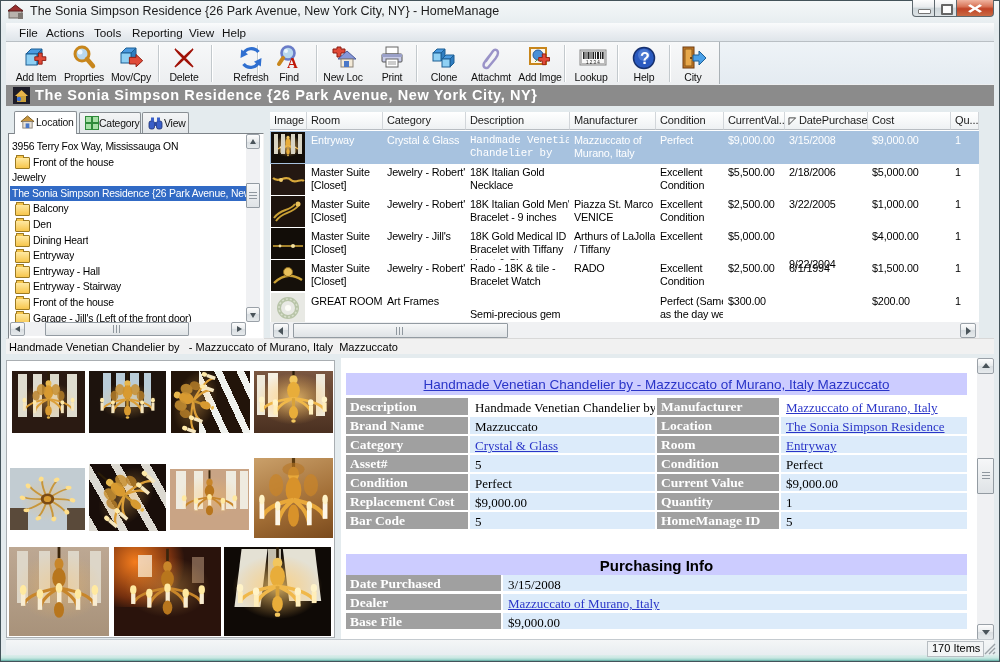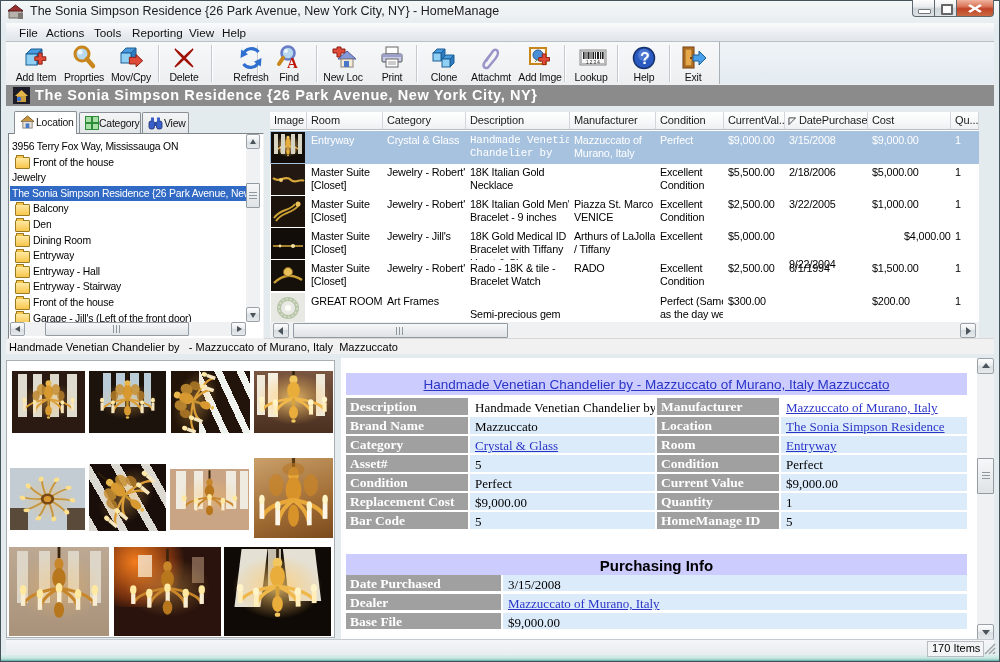--- a/index.html
+++ b/index.html
@@ -239,21 +239,21 @@
   </svg>
       <div class="lbl">Help</div>
     </div>
  <div class="tbtn" style="left:661px">
   <svg width="26" height="26" viewBox="0 0 26 26">
    <rect x="3" y="2" width="11" height="21" fill="#c87a28" stroke="#6b3a0f"></rect>
    <rect x="5" y="4" width="7" height="17" fill="#e8a84a" stroke="#8a5a1d"></rect>
    <circle cx="11" cy="13" r="1" fill="#4a2a08"></circle>
    <path d="M13 10 h6 v-4 l7 7 -7 7 v-4 h-6 Z" fill="#4aa0e8" stroke="#1d5f94"></path>
   </svg>
-      <div class="lbl">Exit</div>
+      <div class="lbl">City</div>
     </div>
 </div>
 
 <div class="banner">
  <svg class="ab" style="left:7px;top:2px" width="17" height="17" viewBox="0 0 17 17">
   <rect width="17" height="17" fill="#1c1c28"></rect>
   <polygon points="2,9 8.5,3 15,9" fill="#e8b54a"></polygon>
   <rect x="4" y="9" width="9" height="6" fill="#caa13c"></rect>
   <circle cx="6" cy="12" r="2.2" fill="#3a6fd8"></circle>
  </svg>
@@ -293,21 +293,21 @@
  <div class="ti-row" style="top:5px;left:3px;">3956 Terry Fox Way, Mississauga ON</div>
  <div class="folder" style="left:6px;top:23px;"></div>
  <div class="ti-row" style="top:20.6px;left:24px;">Front of the house</div>
  <div class="ti-row" style="top:36.2px;left:3px;">Jewelry</div>
  <div class="ti-row" style="top:51.8px;left:1px;width:236px;background:#316ac5;color:#fff;padding-left:2px;">The Sonia Simpson Residence {26 Park Avenue, New Y</div>
  <div class="folder" style="left:6px;top:70px;"></div>
  <div class="ti-row" style="top:67.4px;left:24px;">Balcony</div>
  <div class="folder" style="left:6px;top:85.6px;"></div>
  <div class="ti-row" style="top:83px;left:24px;">Den</div>
  <div class="folder" style="left:6px;top:101.2px;"></div>
- <div class="ti-row" style="top:98.6px;left:24px;">Dining Room</div>
+ <div class="ti-row" style="top:98.6px;left:24px;">Dining Heart</div>
  <div class="folder" style="left:6px;top:116.8px;"></div>
  <div class="ti-row" style="top:114.2px;left:24px;">Entryway</div>
  <div class="folder" style="left:6px;top:132.4px;"></div>
  <div class="ti-row" style="top:129.8px;left:24px;">Entryway - Hall</div>
  <div class="folder" style="left:6px;top:148px;"></div>
  <div class="ti-row" style="top:145.4px;left:24px;">Entryway - Stairway</div>
  <div class="folder" style="left:6px;top:163.6px;"></div>
  <div class="ti-row" style="top:161px;left:24px;">Front of the house</div>
  <div class="folder" style="left:6px;top:179.2px;"></div>
  <div class="ti-row" style="top:176.6px;left:24px;height:11px;">Garage - Jill's (Left of the front door)</div>
@@ -373,21 +373,21 @@
  <div class="cell" style="left:519px;top:86px;width:78px;">3/22/2005</div>
  <div class="cell" style="left:602px;top:86px;width:78px;">$1,000.00</div>
  <div class="cell" style="left:685px;top:86px;width:23px;">1</div>
  <div class="cell" style="left:41px;top:118px;width:71px;">Master Suite<br>[Closet]</div>
  <div class="cell" style="left:117px;top:118px;width:78px;">Jewelry - Jill's</div>
  <div class="cell" style="left:200px;top:118px;height:30px;width:99px;">18K Gold Medical ID<br>Bracelet with Tiffany<br>Heart &amp; Ch</div>
  <div class="cell" style="left:304px;top:118px;width:81px;">Arthurs of LaJolla<br>/ Tiffany</div>
  <div class="cell" style="left:390px;top:118px;width:63px;">Excellent</div>
  <div class="cell" style="left:458px;top:118px;width:56px;">$5,000.00</div>
  <div class="cell" style="left:519px;top:118px;width:78px;margin-top:28px;">9/22/2004</div>
- <div class="cell" style="left:602px;top:118px;width:78px;margin-left:32px;">$4,000.00</div>
+ <div class="cell" style="left:602px;top:118px;width:78px;">$4,000.00</div>
  <div class="cell" style="left:685px;top:118px;width:23px;">1</div>
  <div class="cell" style="left:41px;top:150px;width:71px;">Master Suite<br>[Closet]</div>
  <div class="cell" style="left:117px;top:150px;width:78px;">Jewelry - Robert's</div>
  <div class="cell" style="left:200px;top:150px;width:99px;">Rado - 18K &amp; tile -<br>Bracelet Watch</div>
  <div class="cell" style="left:304px;top:150px;width:81px;">RADO</div>
  <div class="cell" style="left:390px;top:150px;width:63px;">Excellent<br>Condition</div>
  <div class="cell" style="left:458px;top:150px;width:56px;">$2,500.00</div>
  <div class="cell" style="left:519px;top:150px;width:78px;">6/1/1994</div>
  <div class="cell" style="left:602px;top:150px;width:78px;">$1,500.00</div>
  <div class="cell" style="left:685px;top:150px;width:23px;">1</div>

